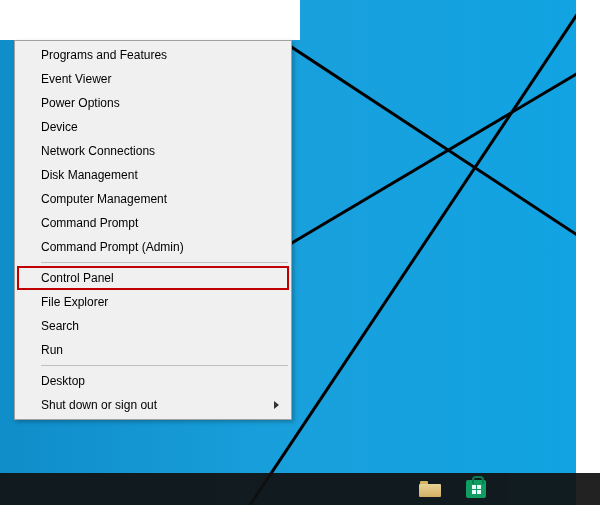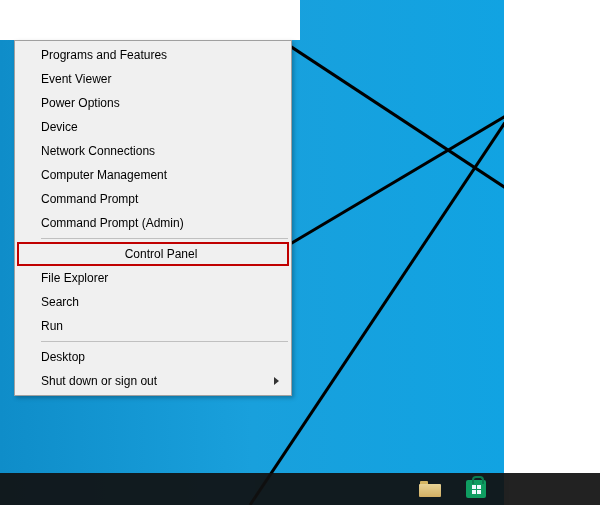--- a/index.html
+++ b/index.html
@@ -1,17 +1,17 @@
 <!DOCTYPE html>
 <html><head>
 <meta charset="utf-8">
 <style>
   html,body{margin:0;padding:0;width:600px;height:505px;overflow:hidden;font-family:"Segoe UI",Tahoma,sans-serif;font-size:12px;}
   .desktop{
-    position:relative;width:504px;height:505px;
+    position:relative;width:576px;height:505px;
     background:linear-gradient(90deg,#0f8dc9 0%,#19a0dc 50%,#11a3e2 100%);
   }
   .desktop svg.lines{position:absolute;inset:0;width:100%;height:100%;}
   .whitebox{
     position:absolute;left:0;top:0;width:300px;height:40px;background:#fff;
   }
   .context-menu{
     position:absolute;left:14px;top:40px;width:278px;
     background:#f0f0f0;border:1px solid #a0a0a0;
     box-shadow:2px 2px 4px rgba(0,0,0,.25);
@@ -23,21 +23,20 @@
     padding:5px 8px 5px 24px;
     color:#000;
     cursor:default;
     line-height:14px;
     white-space:nowrap;
   }
   .menu-item[data-highlighted="true"]{
     padding:3px 6px 3px 22px;
     border:2px solid #c00000;
     margin:0;
-    text-align:center;
   }
   .submenu-arrow{
     position:absolute;right:10px;top:50%;transform:translateY(-50%);
     width:0;height:0;border-top:4px solid transparent;border-bottom:4px solid transparent;border-left:5px solid #333;
   }
   .sep{height:1px;background:#c0c0c0;margin:3px 1px 3px 24px;}
   
   .taskbar{
     position:absolute;left:0;bottom:0;width:600px;height:32px;background:#111;opacity:.93;display:flex;align-items:center;
   }
@@ -66,20 +65,21 @@
   </svg>
 
   <div class="whitebox"></div>
 
   <div class="context-menu" id="context-menu">
       <div class="menu-item"><span>Programs and Features</span></div>
       <div class="menu-item"><span>Event Viewer</span></div>
       <div class="menu-item"><span>Power Options</span></div>
       <div class="menu-item"><span>Device</span></div>
       <div class="menu-item"><span>Network Connections</span></div>
+      <div class="menu-item"><span>Disk Management</span></div>
       <div class="menu-item"><span>Computer Management</span></div>
       <div class="menu-item"><span>Command Prompt</span></div>
       <div class="menu-item"><span>Command Prompt (Admin)</span></div>
       <div class="sep"></div>
       <div class="menu-item" data-highlighted="true"><span>Control Panel</span></div>
       <div class="menu-item"><span>File Explorer</span></div>
       <div class="menu-item"><span>Search</span></div>
       <div class="menu-item"><span>Run</span></div>
       <div class="sep"></div>
       <div class="menu-item"><span>Desktop</span></div>

